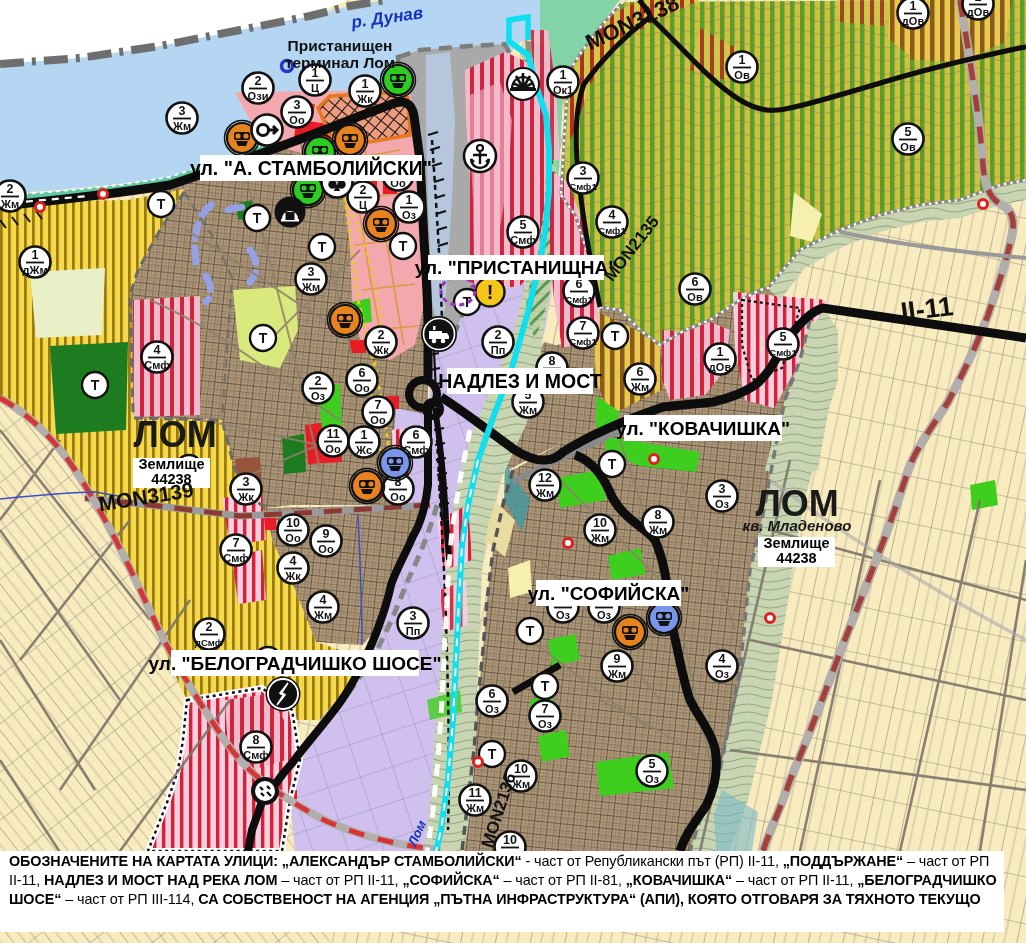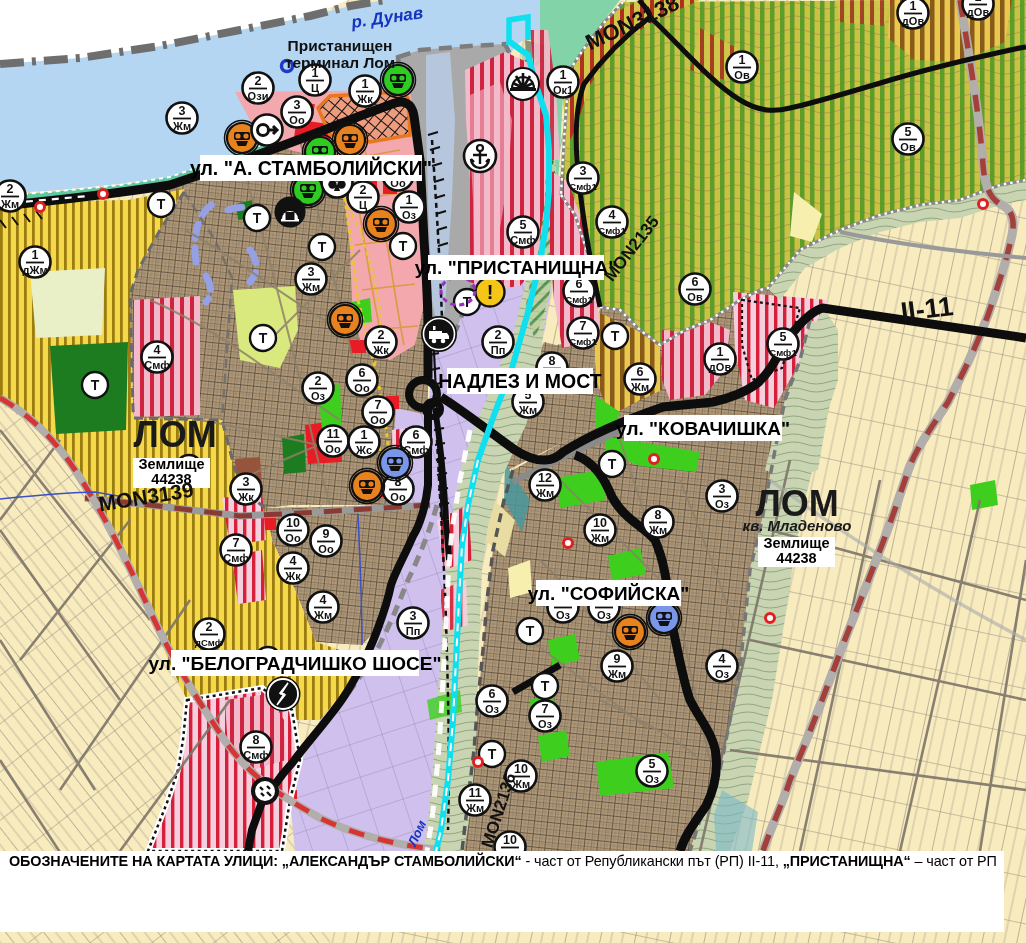--- a/index.html
+++ b/index.html
@@ -892,15 +892,17 @@
         </g>
 <text x="638" y="27" text-anchor="middle" font-size="22" font-weight="bold" fill="#111" transform="rotate(-25 642 34)">MON3138</text>
 <text x="636" y="252" text-anchor="middle" font-size="17" font-weight="bold" fill="#111" transform="rotate(-52 636 252)">MON2135</text>
 <text x="147" y="504" text-anchor="middle" font-size="21" font-weight="bold" fill="#111" transform="rotate(-9 147 502)">MON3139</text>
 <text x="504" y="812" text-anchor="middle" font-size="17" font-weight="bold" fill="#111" transform="rotate(-72 504 812)">MON2136</text>
 <text x="928" y="318" text-anchor="middle" font-size="27" font-weight="bold" fill="#111" transform="rotate(-7 928 318)">II-11</text>
 <text x="421" y="835" text-anchor="middle" font-size="13" font-weight="bold" font-style="italic" fill="#1535c0" font-family="Liberation Serif" transform="rotate(-65 421 835)">Лом</text>
       </g>
 </svg>
 <div id="banner">
-<div><b>ОБОЗНАЧЕНИТЕ НА КАРТАТА УЛИЦИ: „АЛЕКСАНДЪР СТАМБОЛИЙСКИ“</b> - част от Републикански път (РП) II-11, <b>„ПРИСТАНИЩНА“</b> – част от РП</div>
+<div><b>ОБОЗНАЧЕНИТЕ НА КАРТАТА УЛИЦИ: „АЛЕКСАНДЪР СТАМБОЛИЙСКИ“</b> - част от Републикански път (РП) II-11, <b>„ПОДДЪРЖАНЕ“</b> – част от РП</div>
+<div>II-11, <b>НАДЛЕЗ И МОСТ НАД РЕКА ЛОМ</b> – част от РП II-11, <b>„СОФИЙСКА“</b> – част от РП II-81, <b>„КОВАЧИШКА“</b> – част от РП II-11, <b>„БЕЛОГРАДЧИШКО</b></div>
+<div><b>ШОСЕ“</b> – част от РП III-114, <b>СА СОБСТВЕНОСТ НА АГЕНЦИЯ „ПЪТНА ИНФРАСТРУКТУРА“ (АПИ), КОЯТО ОТГОВАРЯ ЗА ТЯХНОТО ТЕКУЩО</b></div>
 </div>
 </div>
 
 </body></html>

